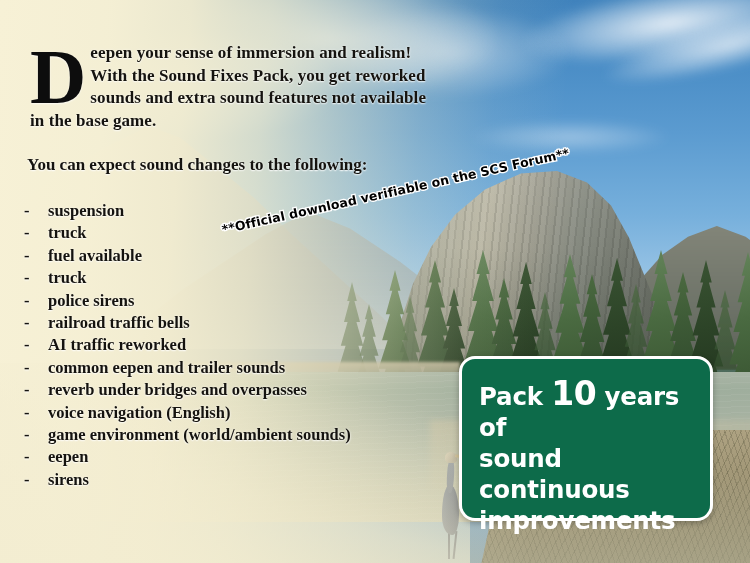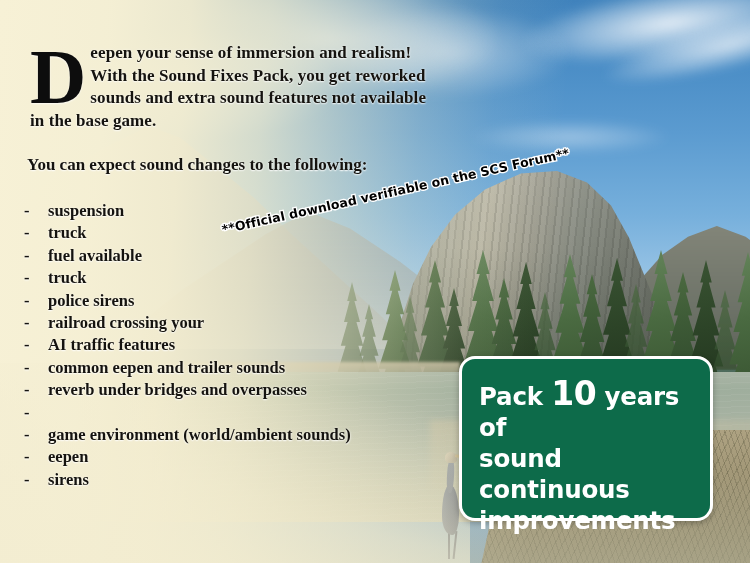--- a/index.html
+++ b/index.html
@@ -393,36 +393,37 @@
         <li>
           <span class="dash">-</span>
           <span>truck</span>
         </li>
         <li>
           <span class="dash">-</span>
           <span>police sirens</span>
         </li>
         <li>
           <span class="dash">-</span>
-          <span>railroad crossing your</span>
-        </li>
-        <li>
-          <span class="dash">-</span>
-          <span>AI traffic features</span>
+          <span>railroad traffic bells</span>
+        </li>
+        <li>
+          <span class="dash">-</span>
+          <span>AI traffic reworked</span>
         </li>
         <li>
           <span class="dash">-</span>
           <span>common eepen and trailer sounds</span>
         </li>
         <li>
           <span class="dash">-</span>
           <span>reverb under bridges and overpasses</span>
         </li>
         <li>
           <span class="dash">-</span>
+          <span>voice navigation (English)</span>
         </li>
         <li>
           <span class="dash">-</span>
           <span>game environment (world/ambient sounds)</span>
         </li>
         <li>
           <span class="dash">-</span>
           <span>eepen</span>
         </li>
         <li>

